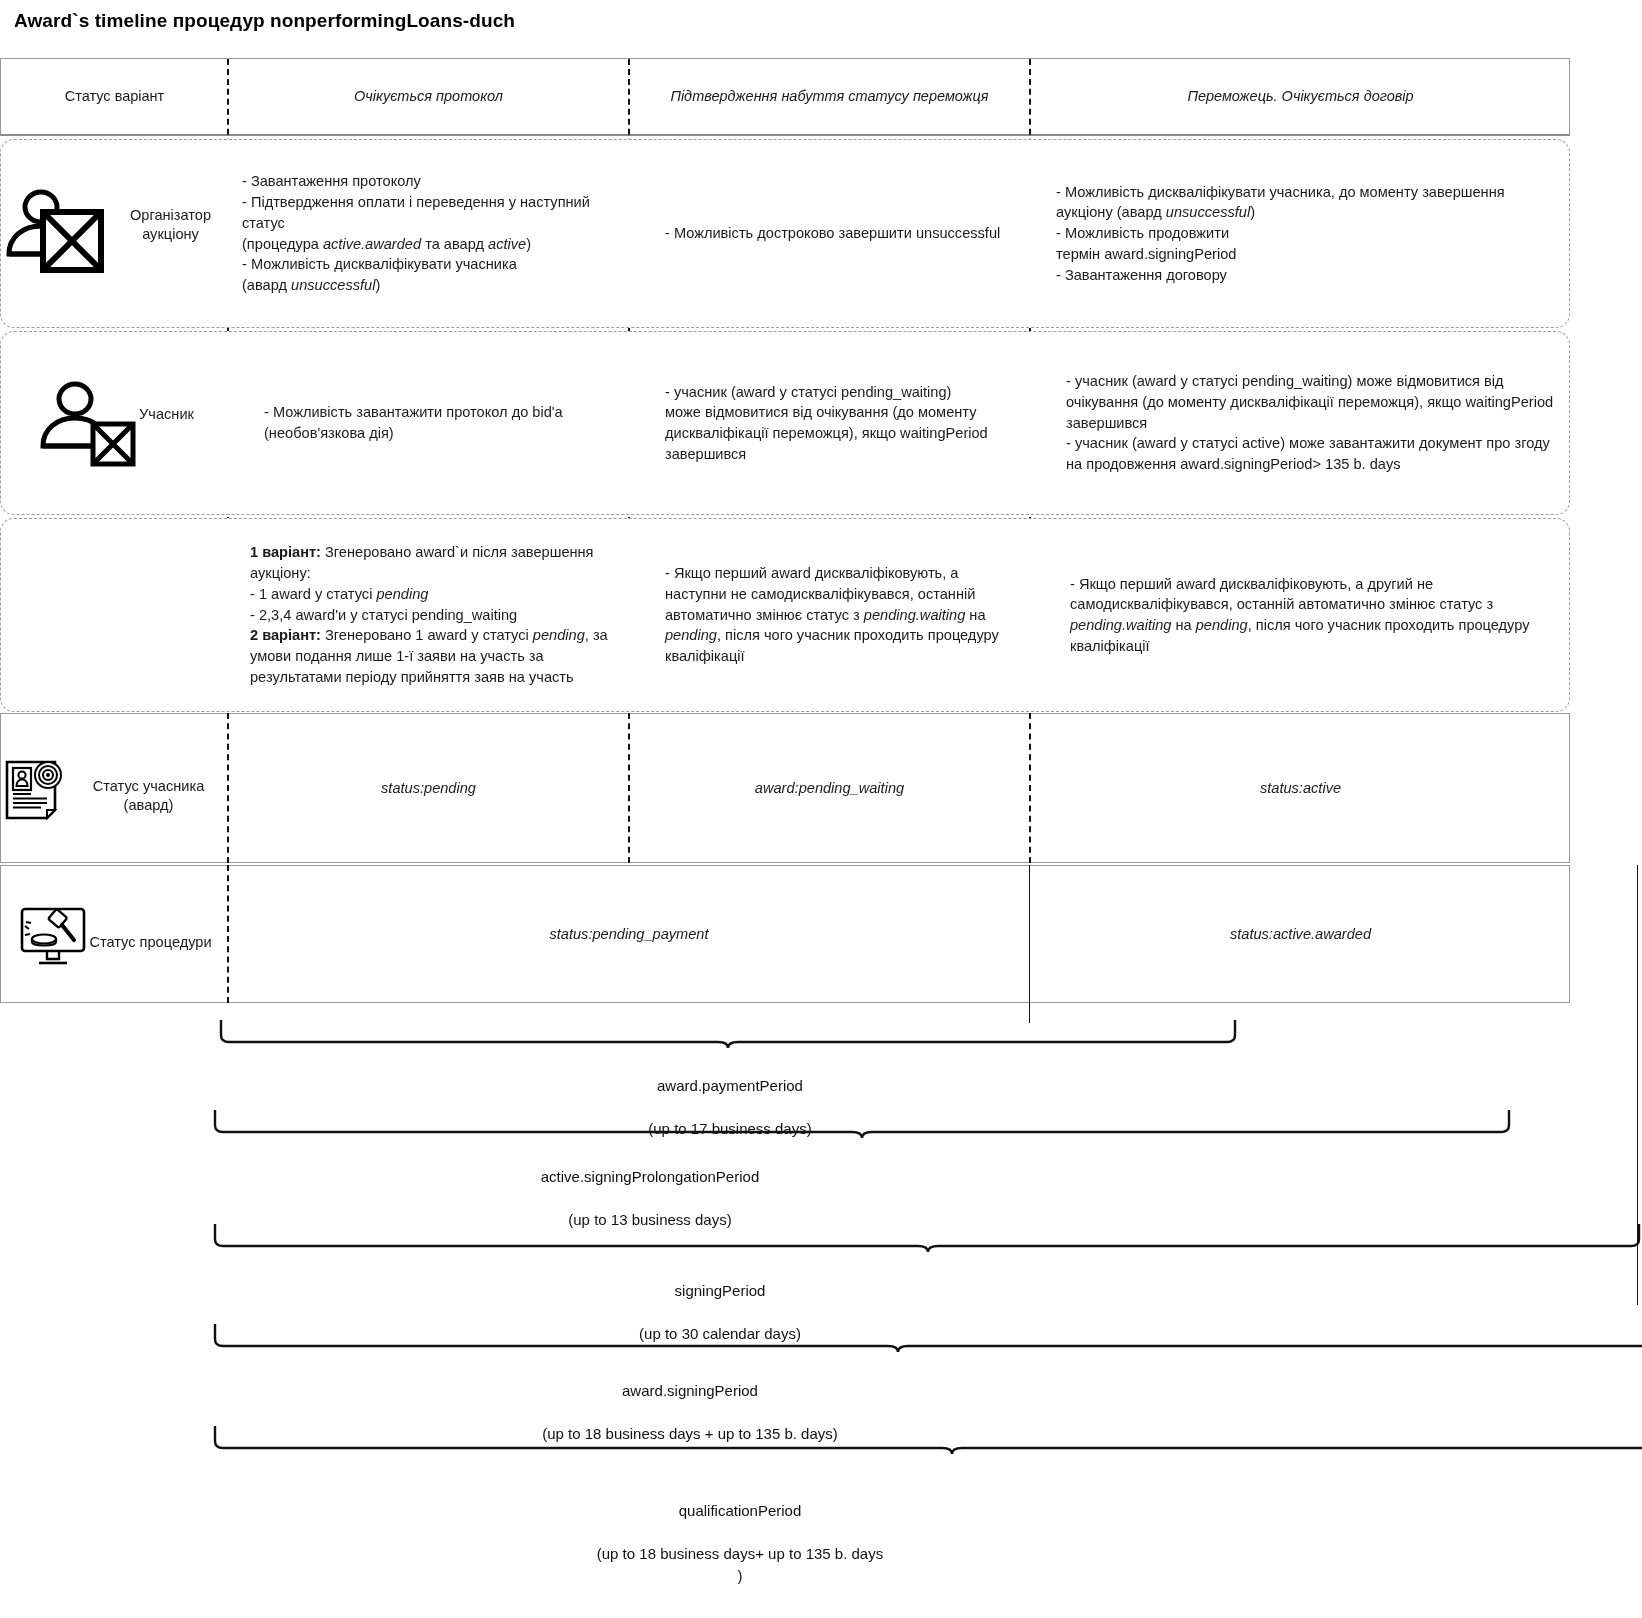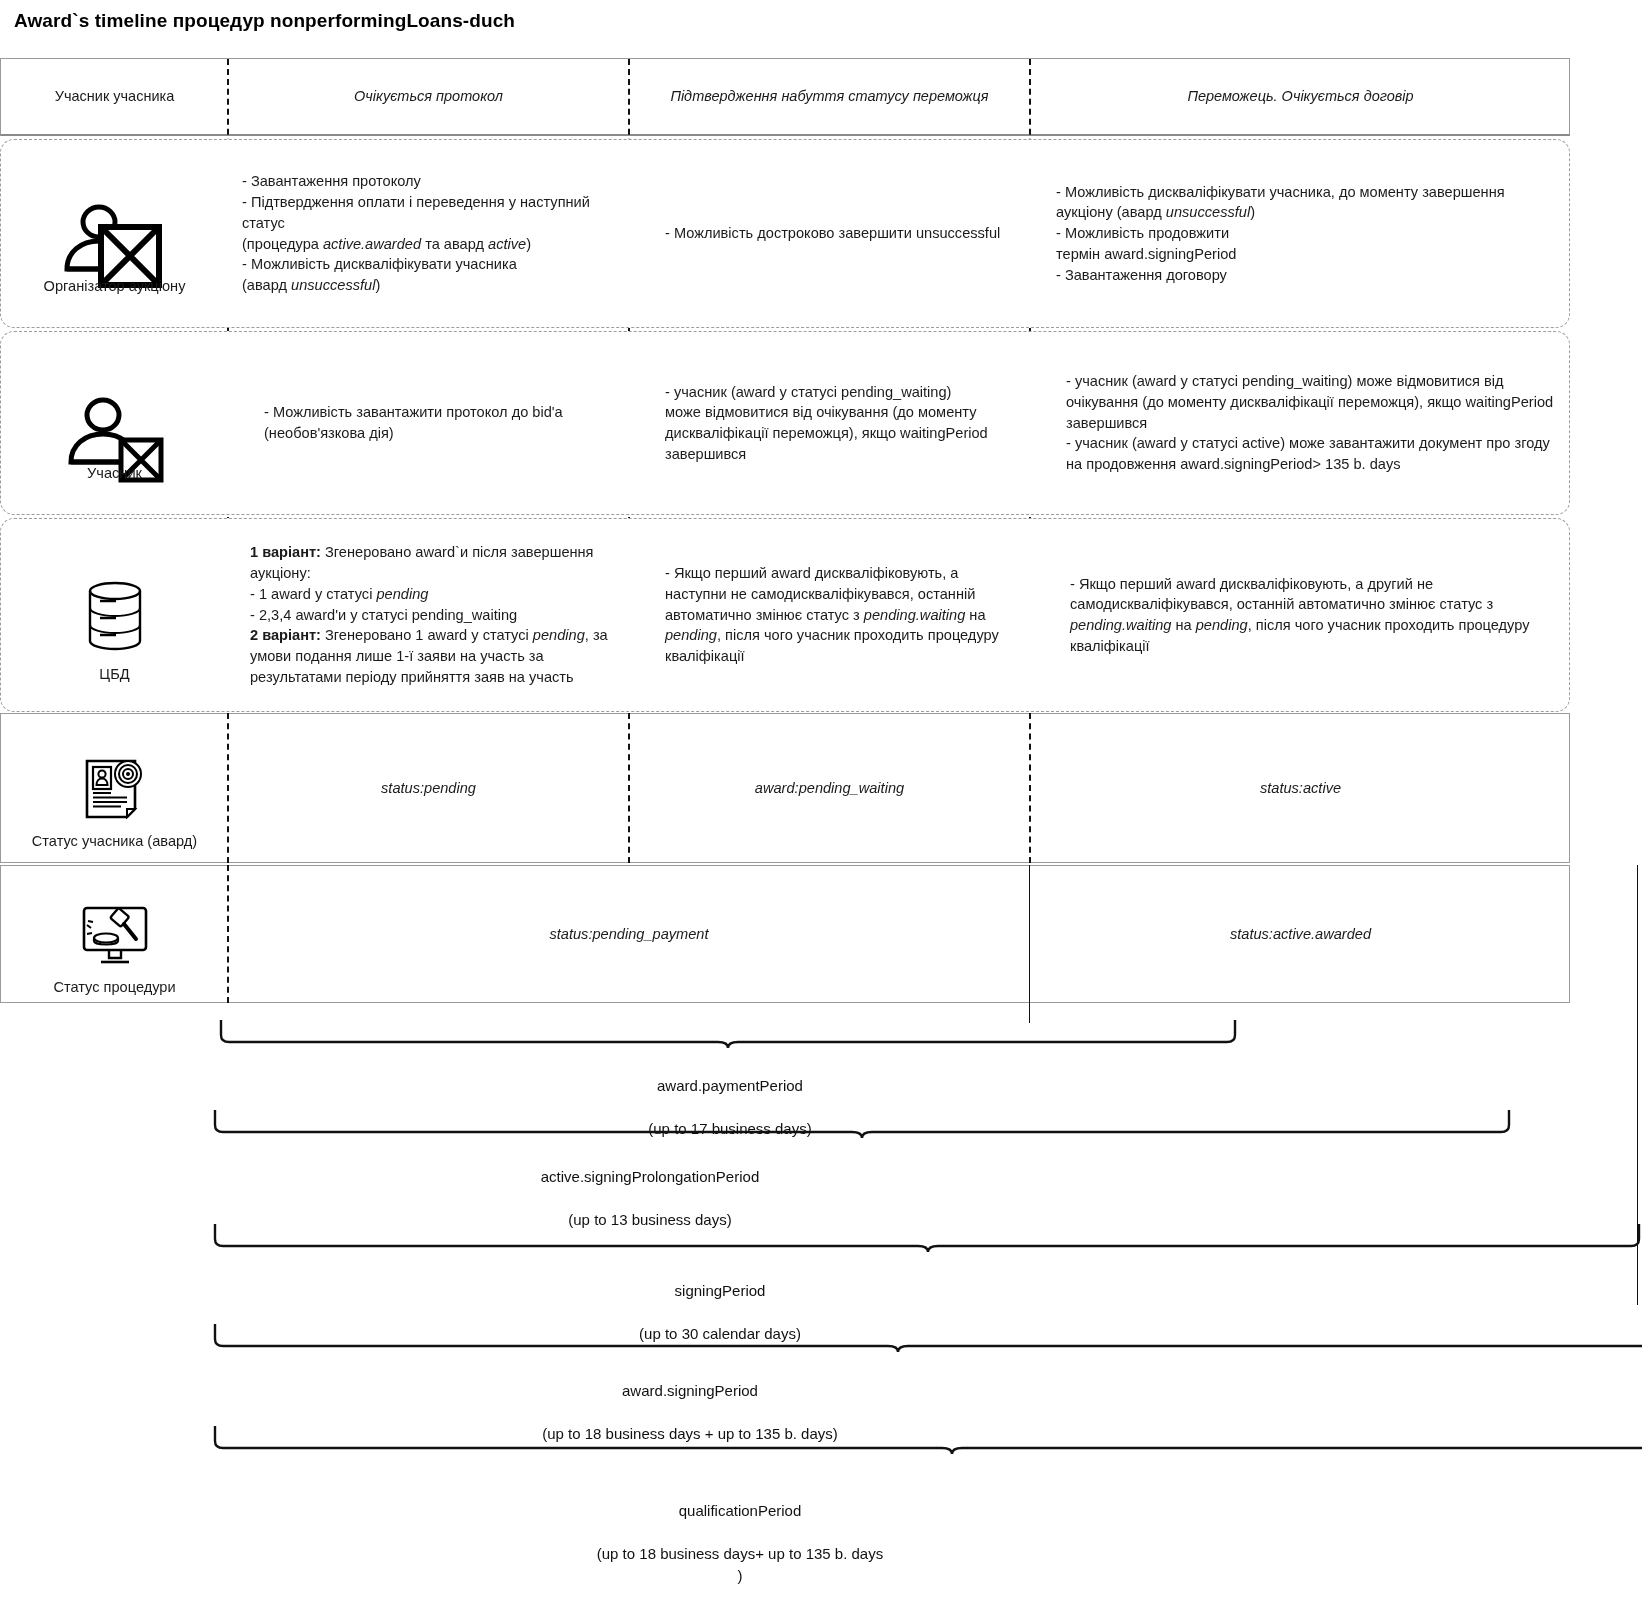--- a/index.html
+++ b/index.html
@@ -97,24 +97,24 @@
     line-height: 1.42;
     color: #1b1b1b;
     white-space: pre-line;
   }
   .cell.centerish { justify-content: center; }
   .cell-inner { width: 100%; }
 
   
   .actor-cell {
     position: absolute;
-    left: 0; top: 16px;
+    left: 0; top: 4px;
     width: 227px; height: 100%;
     display: flex;
-    flex-direction: column;
+    flex-direction: row;
     align-items: center;
     justify-content: center;
   }
   .actor-label {
     font-size: 14.6px;
     color: #1b1b1b;
     text-align: center;
     line-height: 1.3;
   }
   .actor-label.overlap { margin-top: -26px; }
@@ -252,21 +252,21 @@
       <div class="tk major" style="left: 1450px;"></div>
       <div class="tk" style="left: 1468px;"></div>
       <div class="tk" style="left: 1486px;"></div>
       <div class="tk" style="left: 1504px;"></div>
       <div class="tk" style="left: 1522px;"></div>
       <div class="tk major" style="left: 1540px;"></div>
       <div class="tk" style="left: 1558px;"></div>
     </div>
 
   <div id="header-band">
-    <div class="hdr-cell col-x1">Учасник учасника</div>
+    <div class="hdr-cell col-x1">Статус варіант</div>
     <div class="hdr-cell col-x2 ital">Очікується протокол</div>
     <div class="hdr-cell col-x4 ital">Переможець. Очікується договір</div>
     <div class="hdr-cell col-x3 ital">Підтвердження набуття
 статусу переможця</div>
   </div>
 
   <div class="vsep" style="left:227px; top:59px; height:653px;"></div>
   <div class="vsep" style="left:628px; top:59px; height:653px;"></div>
   <div class="vsep" style="left:1029px; top:59px; height:653px;"></div>
 
@@ -312,32 +312,20 @@
     </div>
     <div class="cell col-x3">
       <span class="cell-inner" style="padding-left: 22px; white-space: normal;">- учасник (award у статусі pending_waiting)<br>може відмовитися від очікування (до моменту дискваліфікації переможця), якщо waitingPeriod завершився</span>
     </div>
     <div class="cell col-x4">
       <span class="cell-inner" style="padding-left: 22px; white-space: normal;">- учасник (award у статусі pending_waiting) може відмовитися від очікування (до моменту дискваліфікації переможця), якщо waitingPeriod завершився<br>- учасник (award у статусі active) може завантажити документ про згоду на продовження award.signingPeriod&gt; 135 b. days</span>
     </div>
   </div>
 
   <div class="actor-row" style="top:518px; height:194px;">
-    <div class="actor-cell">
-      <span class="icon-box">
-        <svg width="62" height="74" viewBox="0 0 62 74">
-          <ellipse cx="31" cy="12" rx="25" ry="8" fill="none" stroke="#000" stroke-width="2.4"></ellipse>
-          <path d="M6 12v50c0 4.4 11.2 8 25 8s25-3.6 25-8V12" fill="none" stroke="#000" stroke-width="2.4"></path>
-          <path d="M6 29c0 4.4 11.2 8 25 8s25-3.6 25-8" fill="none" stroke="#000" stroke-width="2"></path>
-          <path d="M6 46c0 4.4 11.2 8 25 8s25-3.6 25-8" fill="none" stroke="#000" stroke-width="2"></path>
-          <path d="M16 22h16M16 39h16M16 56h16" stroke="#000" stroke-width="2.4"></path>
-        </svg>
-      </span>
-      <div class="actor-label" style="margin-top:8px;">ЦБД</div>
-    </div>
     <div class="cell col-x2">
       <span class="cell-inner" style="padding-left: 8px; white-space: normal;"><b class="bd">1 варіант:</b> Згенеровано award`и після завершення аукціону:<br>- 1 award у статусі <em class="it">pending</em><br>- 2,3,4 award'и у статусі pending_waiting<br><b class="bd">2 варіант:</b> Згенеровано 1 award у статусі <em class="it">pending</em>, за умови подання лише 1-ї заяви на участь за результатами періоду прийняття заяв на участь</span>
     </div>
     <div class="cell col-x3">
       <span class="cell-inner" style="padding-left: 22px; white-space: normal;">- Якщо перший award дискваліфіковують, а наступни не самодискваліфікувався, останній автоматично змінює статус з <em class="it">pending.waiting</em> на <em class="it">pending</em>, після чого учасник проходить процедуру кваліфікації</span>
     </div>
     <div class="cell col-x4">
       <span class="cell-inner" style="padding-left: 26px; white-space: normal;">- Якщо перший award дискваліфіковують, а другий не самодискваліфікувався, останній автоматично змінює статус з <em class="it">pending.waiting</em> на <em class="it">pending</em>, після чого учасник проходить процедуру кваліфікації</span>
     </div>
   </div>

